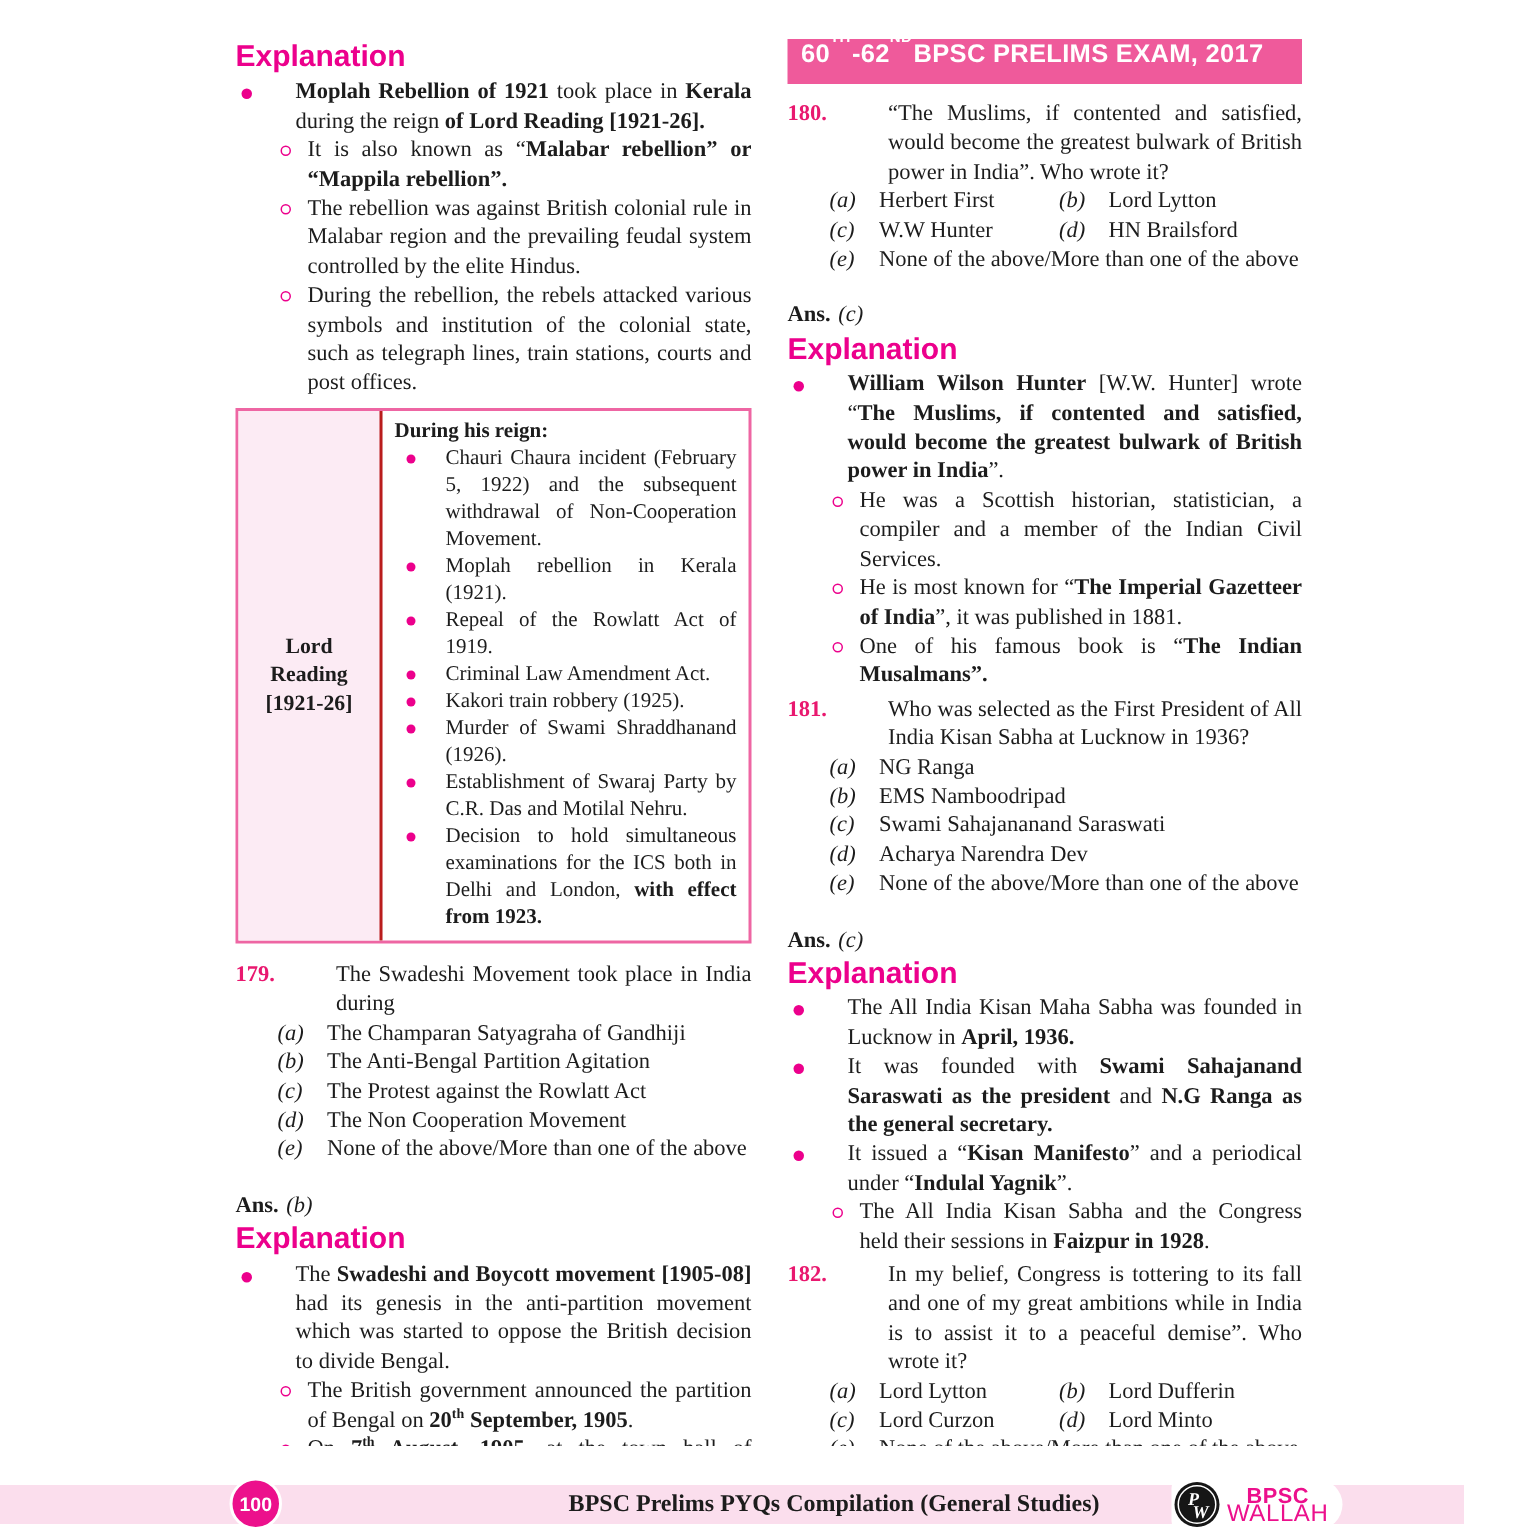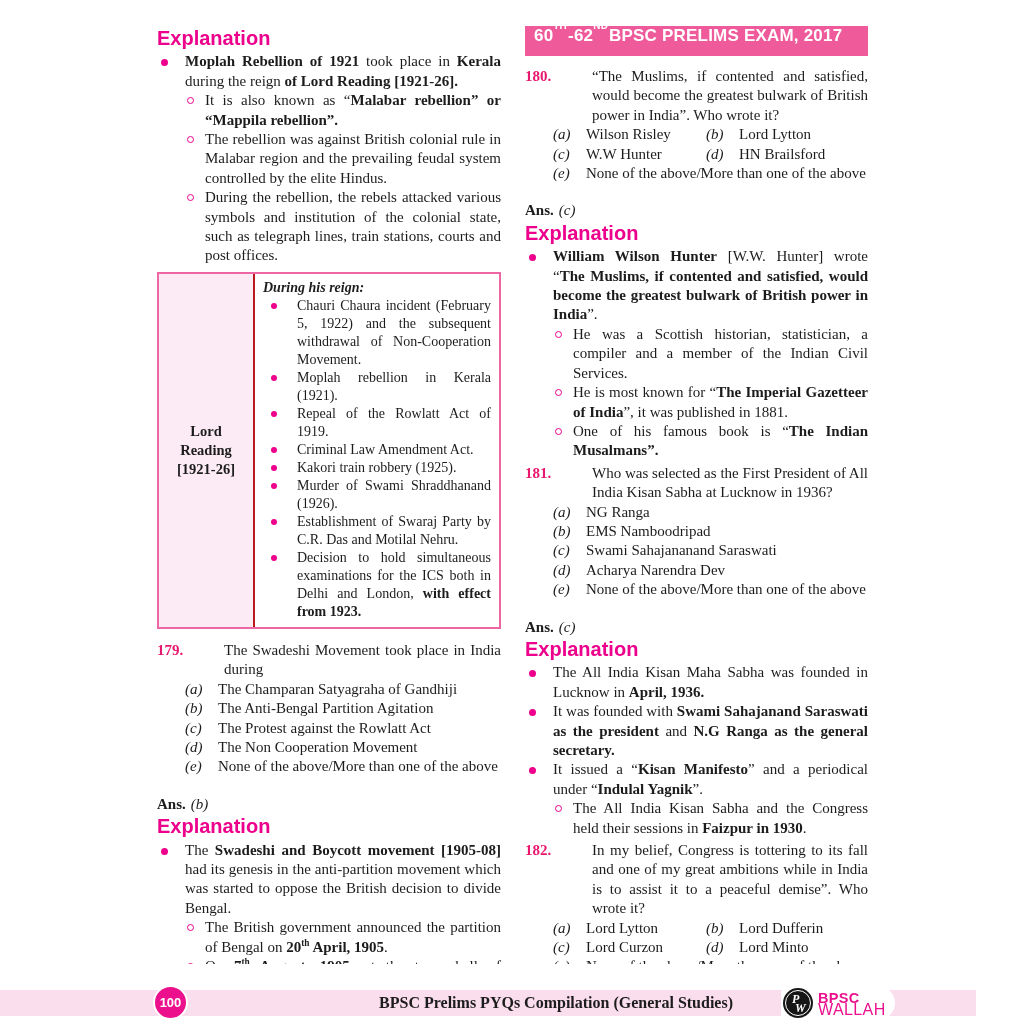--- a/index.html
+++ b/index.html
@@ -12,36 +12,36 @@
   .col-left { width:344px; }
   .col-right { width:343px; }
 
   sup { line-height:0; font-size:0.62em; }
 
   .exp-heading {
     font-family:"Liberation Sans","DejaVu Sans",sans-serif; font-weight:700;
     color:#ec008c; font-size:20px; line-height:19.4px; margin:3px 0 4px;
   }
 
-  .b-row { display:flex; }
+  .b-row { display:flex;gap:12px; }
   .b-marker { flex:0 0 24px; padding-left:4px; }
   .dot { display:block; width:7px; height:7px; border-radius:50%; background:#ec008c; margin-top:7px; }
   .s-row { display:flex; margin-left:30px; }
   .s-marker { flex:0 0 18px; }
   .ring { display:block; width:5px; height:5px; border-radius:50%; border:1.7px solid #ec008c; margin-top:6px; }
   .b-text { flex:1; text-align:justify; }
 
   .info-table { display:flex; border:2px solid #ee66a3; margin:6px 0 12px; }
   .t-left {
     flex:0 0 82px; background:#fcebf4; border-right:2px solid #b91c1c;
     display:flex; align-items:center; justify-content:center; text-align:center;
     font-weight:700; font-size:14.5px; line-height:19px; padding:4px 6px;
   }
   .t-right { flex:1; padding:5px 8px 6px; font-size:14px; line-height:18px; }
-  .t-title { font-weight:700;font-style:italic; }
+  .t-title { font-weight:700; }
   .tb-row { display:flex; }
   .tb-marker { flex:0 0 26px; padding-left:8px; }
   .tb-marker .dot { width:6px; height:6px; margin-top:6px; }
 
   .q-block { margin-top:3px; }
   .q-row { display:flex;gap:31px; }
   .q-num { flex:0 0 36px; font-weight:700; color:#e9186f; }
   .q-text { flex:1; text-align:justify; }
   .opts { padding-left:28px; }
   .opt-row { display:flex; }
@@ -75,21 +75,21 @@
     position:absolute; top:22px; left:781px; height:34px; width:114px; background:#ffffff;
     border-radius:6px 17px 17px 6px; display:flex; align-items:center; gap:5px;
     padding-left:2px; box-sizing:border-box; z-index:2;
   }
   .monogram { width:30px; height:30px; border-radius:50%; background:#161616; position:relative; flex:0 0 30px; }
   .monogram::before { content:""; position:absolute; inset:2px; border:1px solid #ffffff; border-radius:50%; }
   .m-p,.m-w { position:absolute; color:#ffffff; font-size:12px; font-weight:700; font-style:italic; line-height:1; }
   .m-p { top:5px; left:9px; }
   .m-w { bottom:4px; left:12px; }
   .logo-text { display:flex; flex-direction:column; justify-content:center; }
-  .l-bpsc { color:#ec108c; font-family:"Liberation Sans","DejaVu Sans",sans-serif; font-weight:700; font-size:14.5px; line-height:14px; letter-spacing:0.3px; }
+  .l-bpsc { color:#ec108c; font-family:"Liberation Sans","DejaVu Sans",sans-serif; font-weight:700; font-size:14.5px; line-height:14px; letter-spacing:0.3px;text-align:center; }
   .l-wallah { color:#ec108c; font-family:"Liberation Sans","DejaVu Sans",sans-serif; font-weight:400; font-size:16px; line-height:10px; letter-spacing:0.4px; }
 </style>
 </head>
 <body>
 
 <div class="content">
 
   <div class="col-left">
     <div class="exp-heading">Explanation</div>
 
@@ -209,21 +209,21 @@
     <div class="b-row">
       <span class="b-marker">
           <span class="dot"></span>
         </span>
       <div class="b-text"><span>The </span><b>Swadeshi and Boycott movement [1905-08]</b><span> had its genesis in the anti-partition movement which was started to oppose the British decision to divide Bengal.</span></div>
     </div>
     <div class="s-row">
       <span class="s-marker">
           <span class="ring"></span>
         </span>
-      <div class="b-text"><span>The British government announced the partition of Bengal on </span><b>20</b><sup><b>th</b></sup><b> April, 1905</b><span>.</span></div>
+      <div class="b-text"><span>The British government announced the partition of Bengal on </span><b>20</b><sup><b>th</b></sup><b> September, 1905</b><span>.</span></div>
     </div>
     <div class="s-row">
       <span class="s-marker">
           <span class="ring"></span>
         </span>
       <div class="b-text"><span>On </span><b>7</b><sup><b>th</b></sup><b> August, 1905</b><span>, at the town hall of Calcutta, discussions led to the start of Swadeshi movement.</span></div>
     </div>
     <div class="s-row">
       <span class="s-marker">
           <span class="ring"></span>
@@ -242,21 +242,21 @@
       </div>
 
     <div class="q-block" style="margin-top:0">
       <div class="q-row">
         <span class="q-num">180.</span>
         <div class="q-text"><span>“The Muslims, if contented and satisfied, would become the greatest bulwark of British power in India”. Who wrote it?</span></div>
       </div>
       <div class="opt-pair">
         <div class="opt-half">
             <span class="opt-label">(a)</span>
-            <div class="opt-text">Wilson Risley</div>
+            <div class="opt-text">Herbert First</div>
           </div>
         <div class="opt-half second">
             <span class="opt-label">(b)</span>
             <div class="opt-text">Lord Lytton</div>
           </div>
       </div>
       <div class="opt-pair">
         <div class="opt-half">
             <span class="opt-label">(c)</span>
             <div class="opt-text">W.W Hunter</div>
@@ -351,21 +351,21 @@
     <div class="b-row">
       <span class="b-marker">
           <span class="dot"></span>
         </span>
       <div class="b-text"><span>It issued a “</span><b>Kisan Manifesto</b><span>” and a periodical under “</span><b>Indulal Yagnik</b><span>”.</span></div>
     </div>
     <div class="s-row">
       <span class="s-marker">
           <span class="ring"></span>
         </span>
-      <div class="b-text"><span>The All India Kisan Sabha and the Congress held their sessions in </span><b>Faizpur in 1930</b><span>.</span></div>
+      <div class="b-text"><span>The All India Kisan Sabha and the Congress held their sessions in </span><b>Faizpur in 1928</b><span>.</span></div>
     </div>
 
     <div class="q-block">
       <div class="q-row">
         <span class="q-num">182.</span>
         <div class="q-text"><span>In my belief, Congress is tottering to its fall and one of my great ambitions while in India is to assist it to a peaceful demise”. Who wrote it?</span></div>
       </div>
       <div class="opt-pair">
         <div class="opt-half">
             <span class="opt-label">(a)</span>

